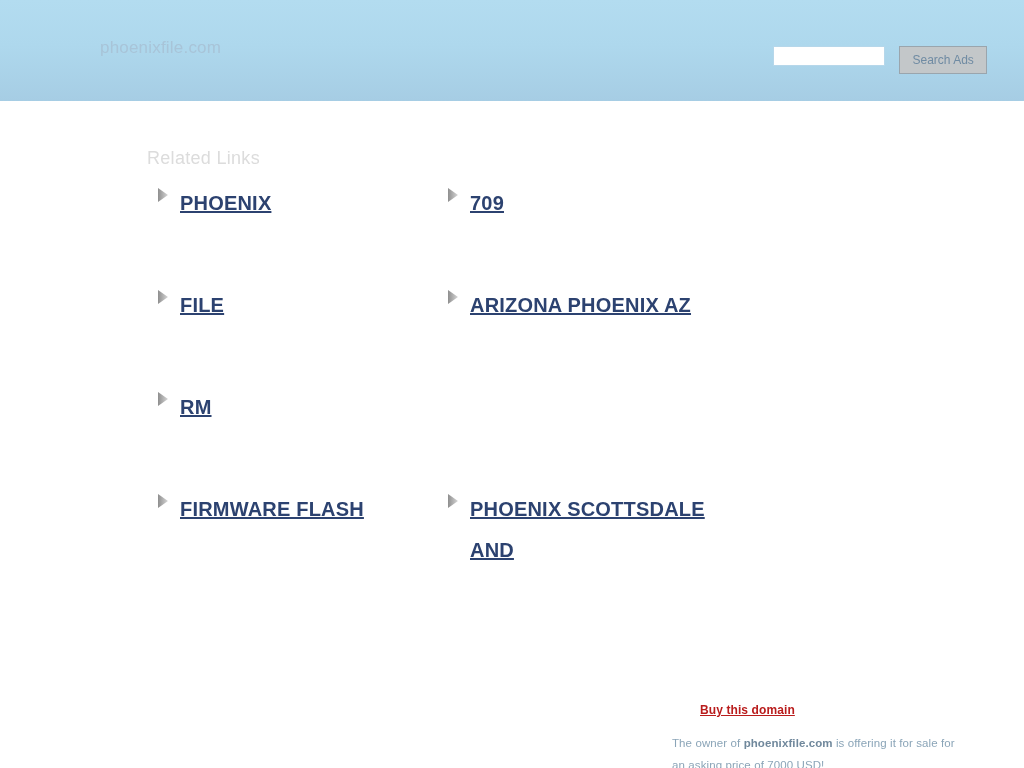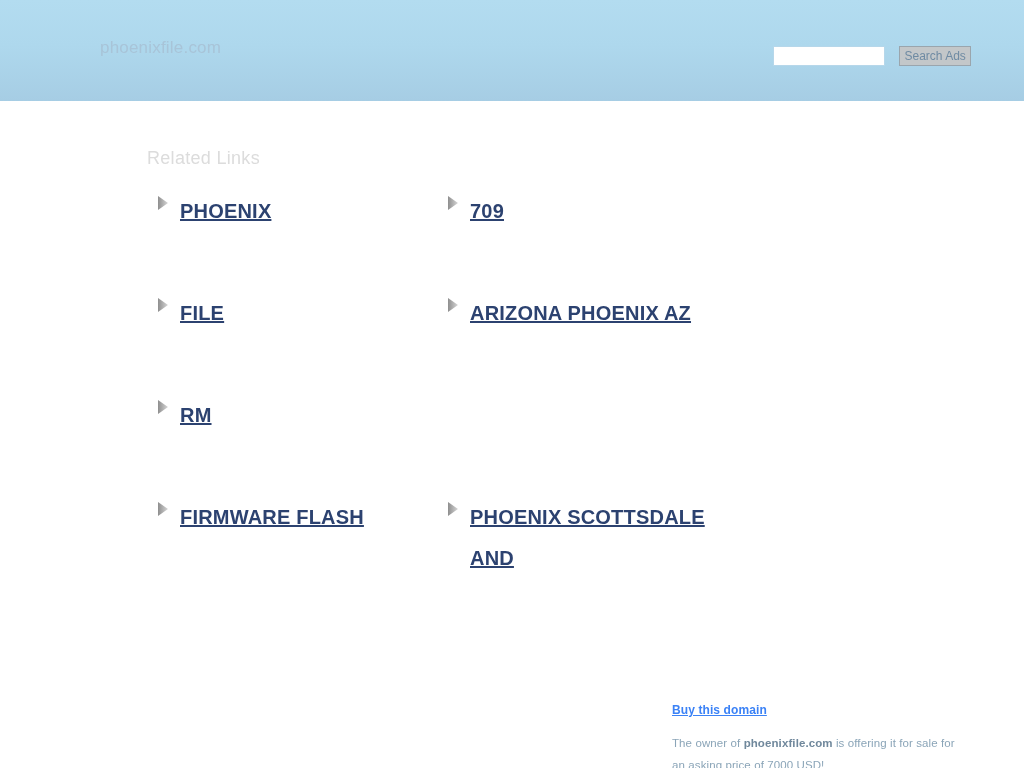--- a/index.html
+++ b/index.html
@@ -53,22 +53,22 @@
     font-family: "Liberation Sans", sans-serif;
     font-size: 11px;
     color: #333333;
     vertical-align: top;
     box-sizing: content-box;
     outline: none;
   }
 
   #search-button {
     margin-left: 10px;
-    height: 20px;
-    padding: 0 4px;
+    height: 28px;
+    padding: 0 12px;
     border: 1px solid #9aa5ad;
     background: #c3c7c9;
     font-family: "Liberation Sans", sans-serif;
     font-size: 12px;
     color: #6f8ba3;
     vertical-align: top;
     cursor: pointer;
     box-sizing: border-box;
     line-height: 18px;
     text-align: center;
@@ -80,21 +80,21 @@
     left: 147px;
     top: 148px;
     font-size: 18px;
     color: #dcdcdc;
     letter-spacing: 0.3px;
   }
 
   #links-grid {
     position: absolute;
     left: 158px;
-    top: 191px;
+    top: 183px;
     width: 600px;
   }
 
   .link-row {
     display: flex;
     height: 102px;
     align-items: flex-start;
   }
 
   .link-cell {
@@ -128,25 +128,26 @@
   #footer {
     position: absolute;
     left: 672px;
     top: 700px;
     width: 300px;
   }
 
   #buy-link {
     font-size: 12px;
     font-weight: bold;
-    color: #3b82f6;
+    color: #b91c1c;
     text-decoration: underline;
     cursor: pointer;
     display: inline-block;
     letter-spacing: 0.1px;
+    margin-left: 28px;
   }
 
   #sale-note {
     margin-top: 14px;
     font-size: 11.5px;
     color: #8ba5b8;
     line-height: 22px;
     width: 288px;
     letter-spacing: 0.1px;
   }

